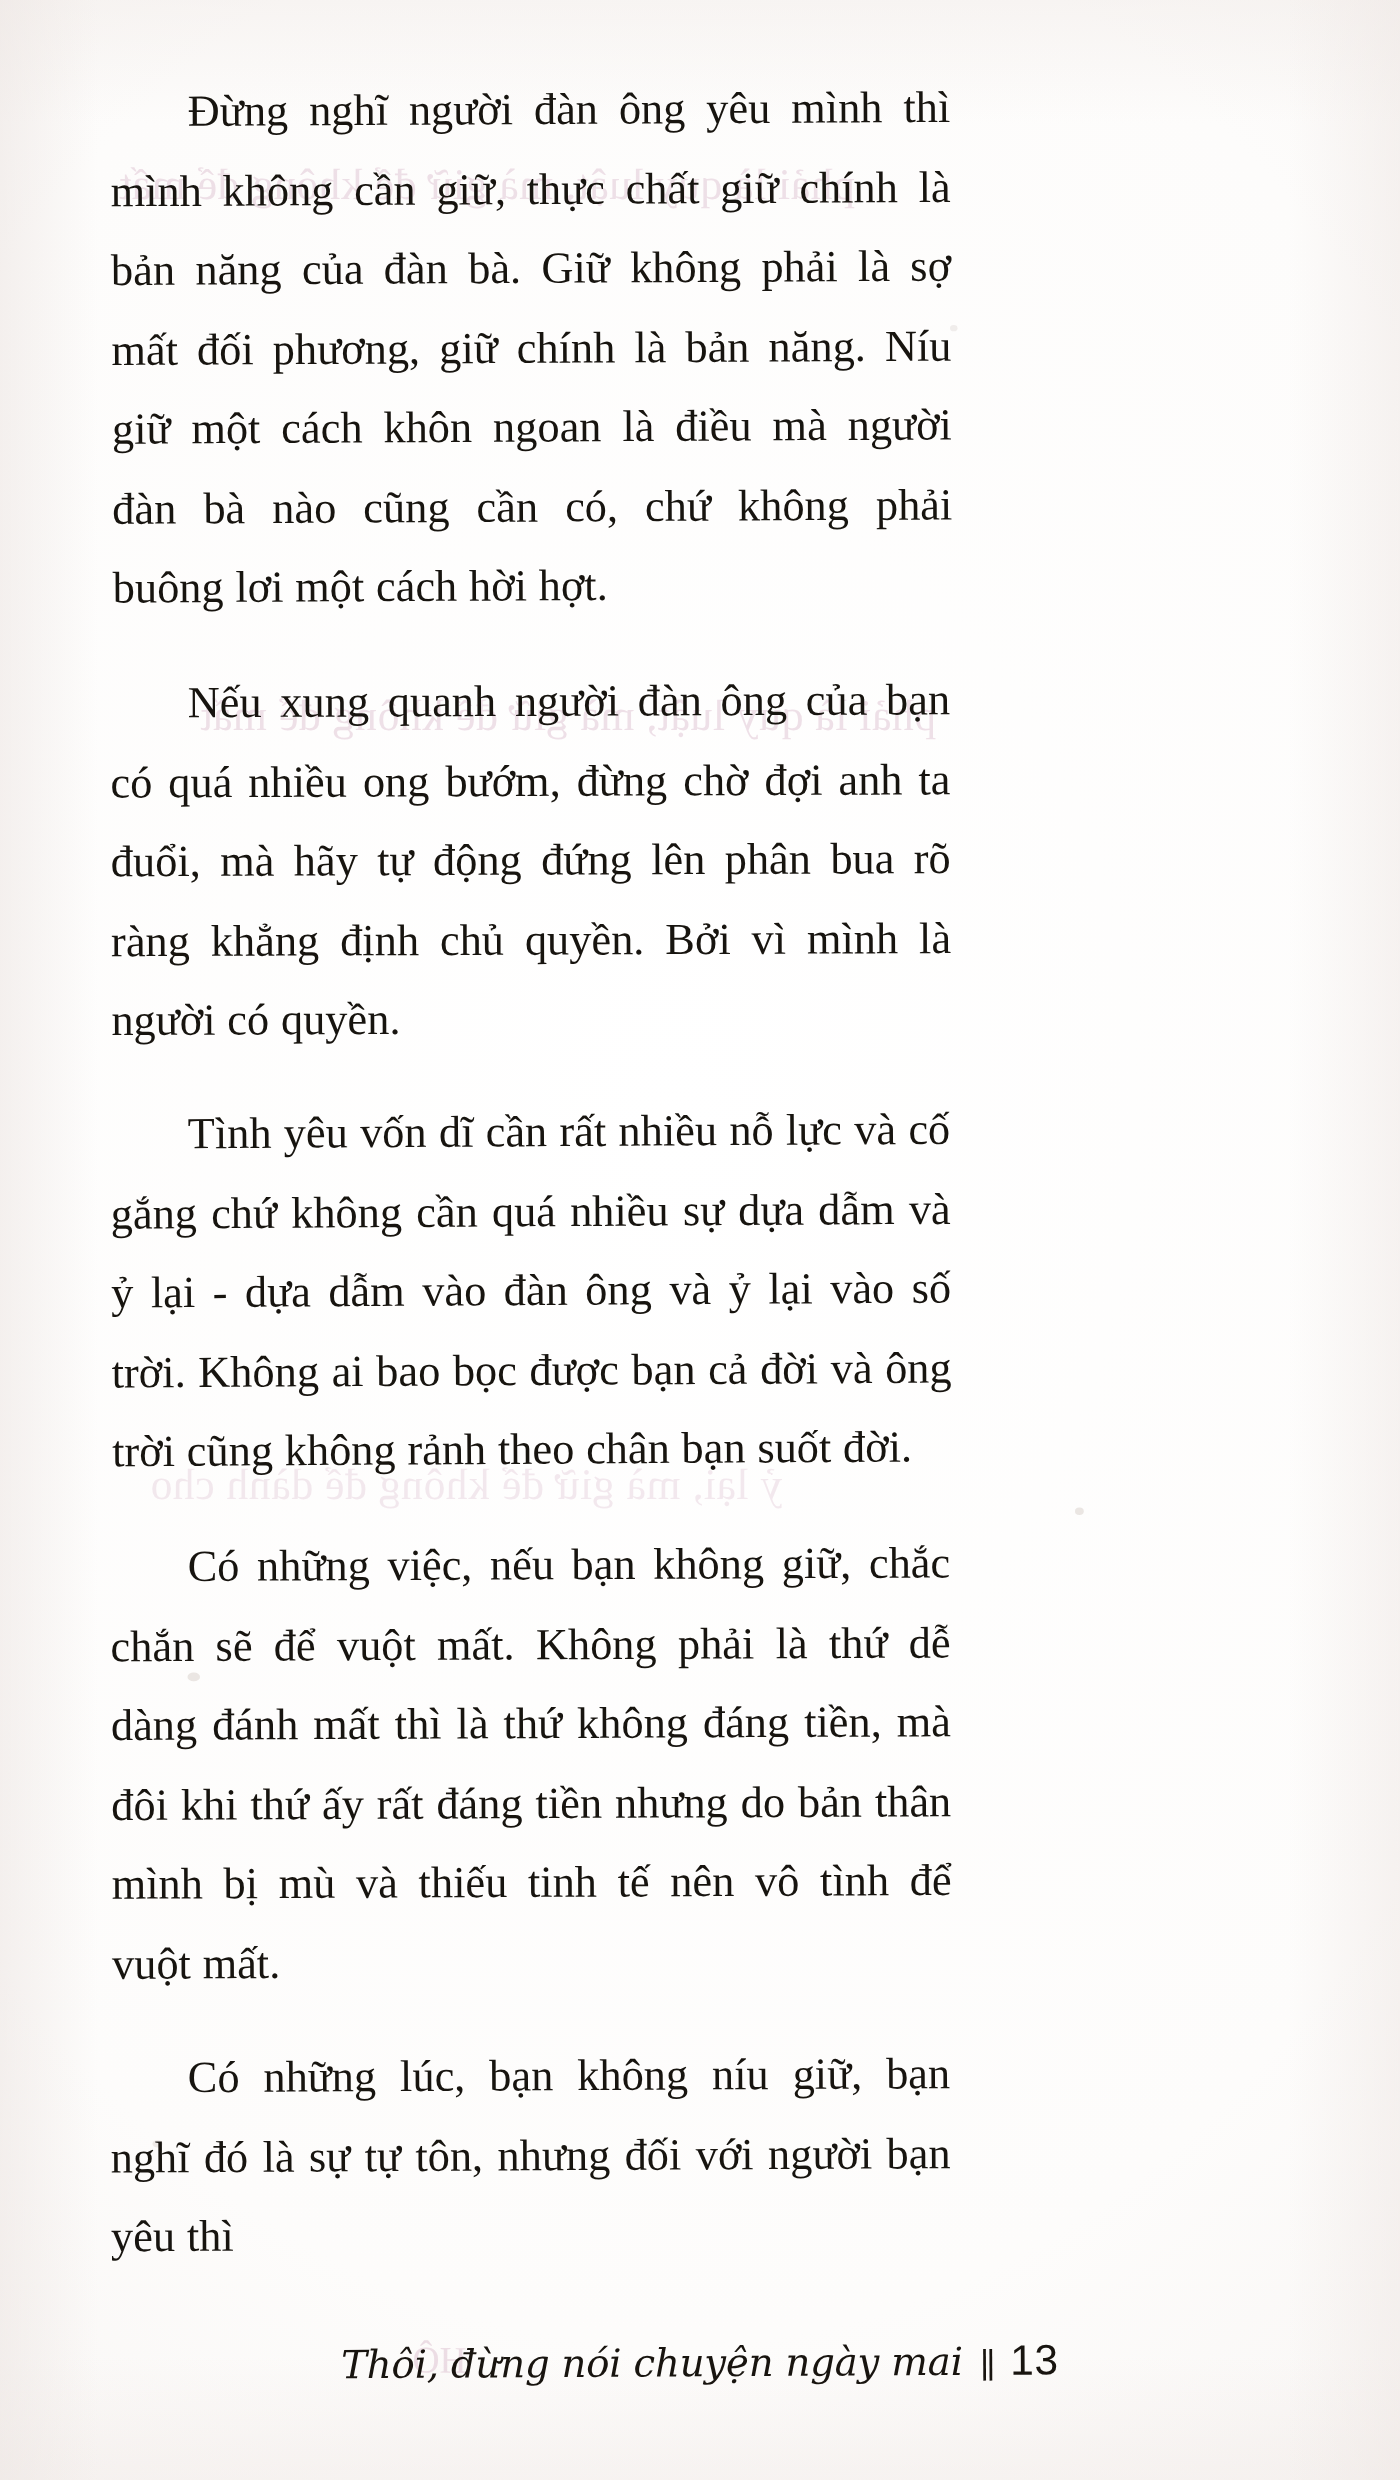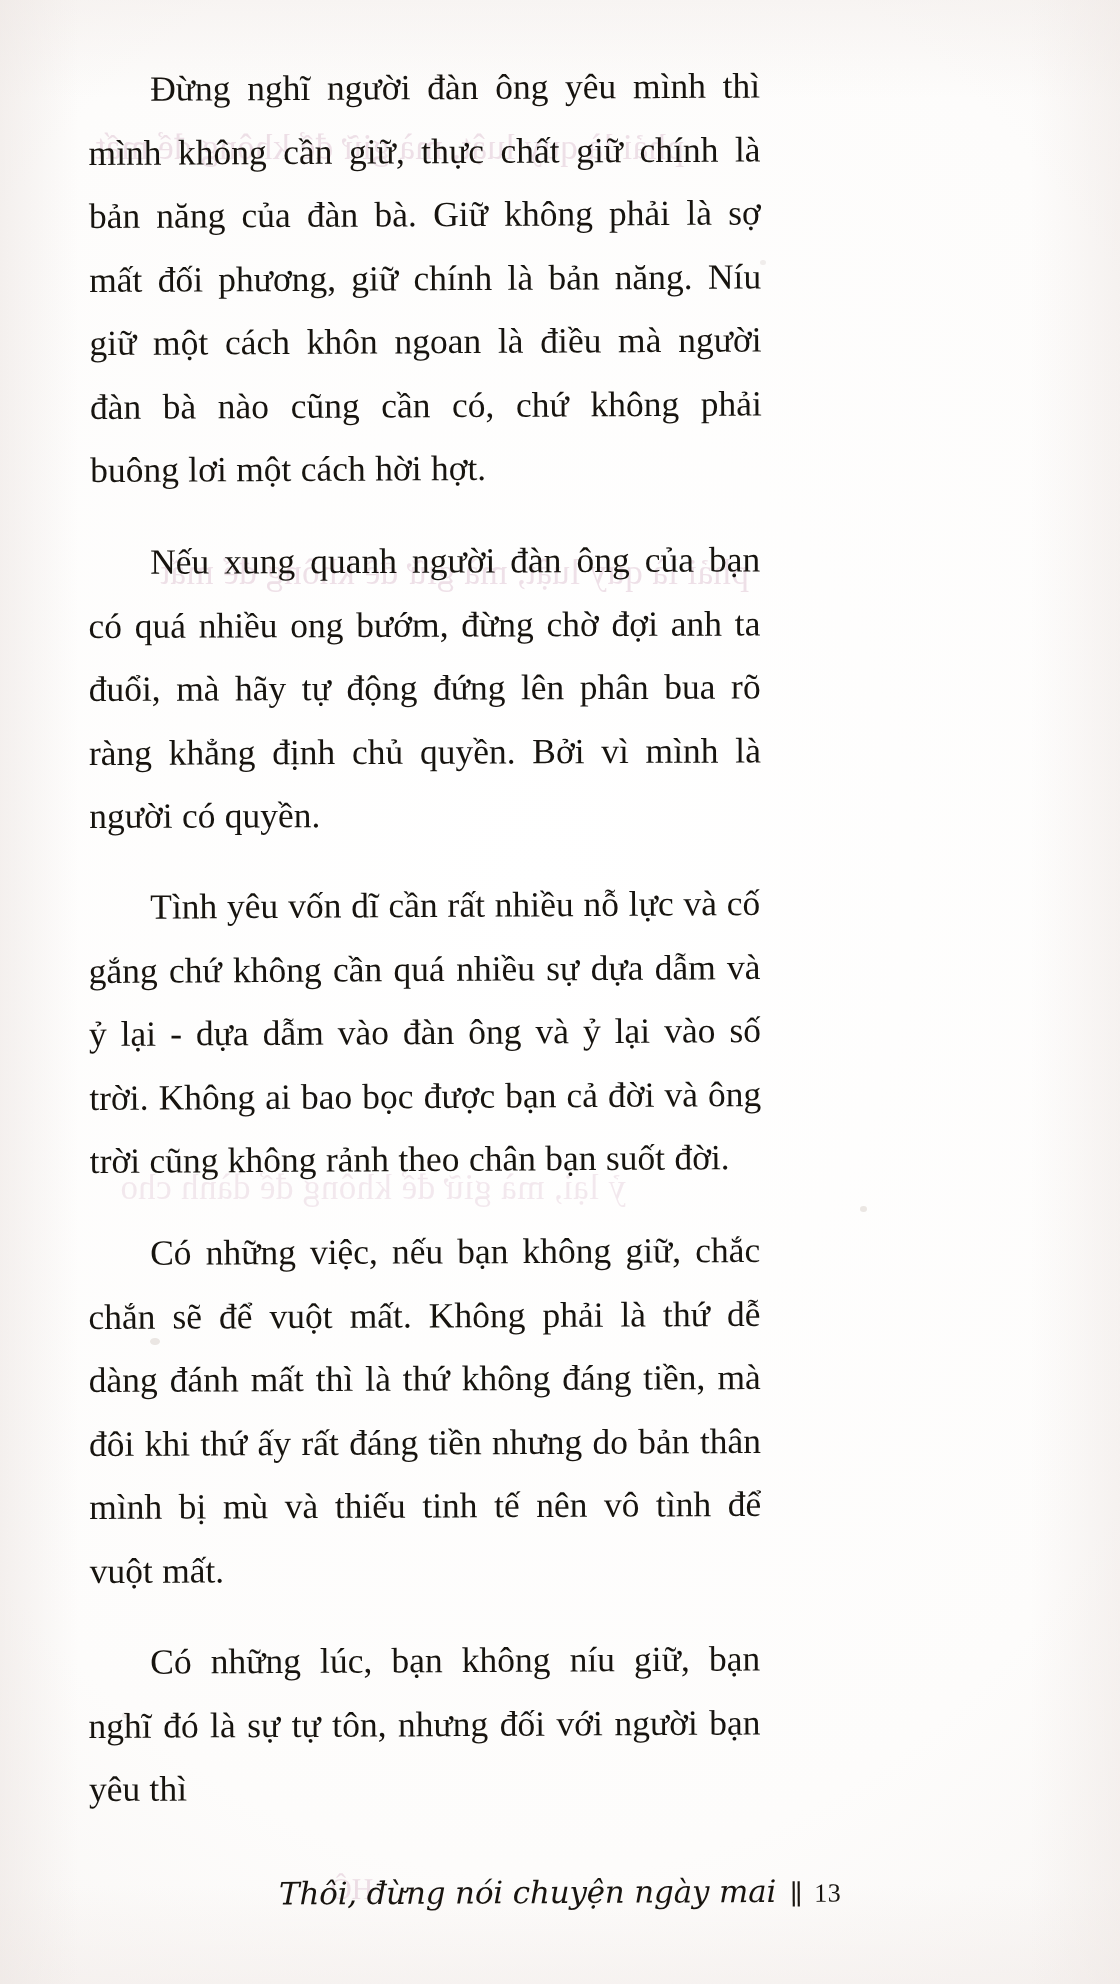--- a/index.html
+++ b/index.html
@@ -103,22 +103,22 @@
   }
   .footer-sep {
     font-size: 27px;
     color: #18140f;
     letter-spacing: -2px;
     font-family: "Liberation Sans", sans-serif;
     position: relative;
     top: -1px;
   }
   .footer-page {
-    font-family: Liberation Serif, serif;
-    font-size: 26px;
+    font-family: Liberation Sans, sans-serif;
+    font-size: 34px;
     color: #18140f;
     letter-spacing: 0.5px;
   }
   
   .footer-ghost {
     position: absolute;
     left: 330px;
     bottom: 78px;
     transform: scaleX(-1) rotate(-0.3deg);
     color: #d9b9cb;

